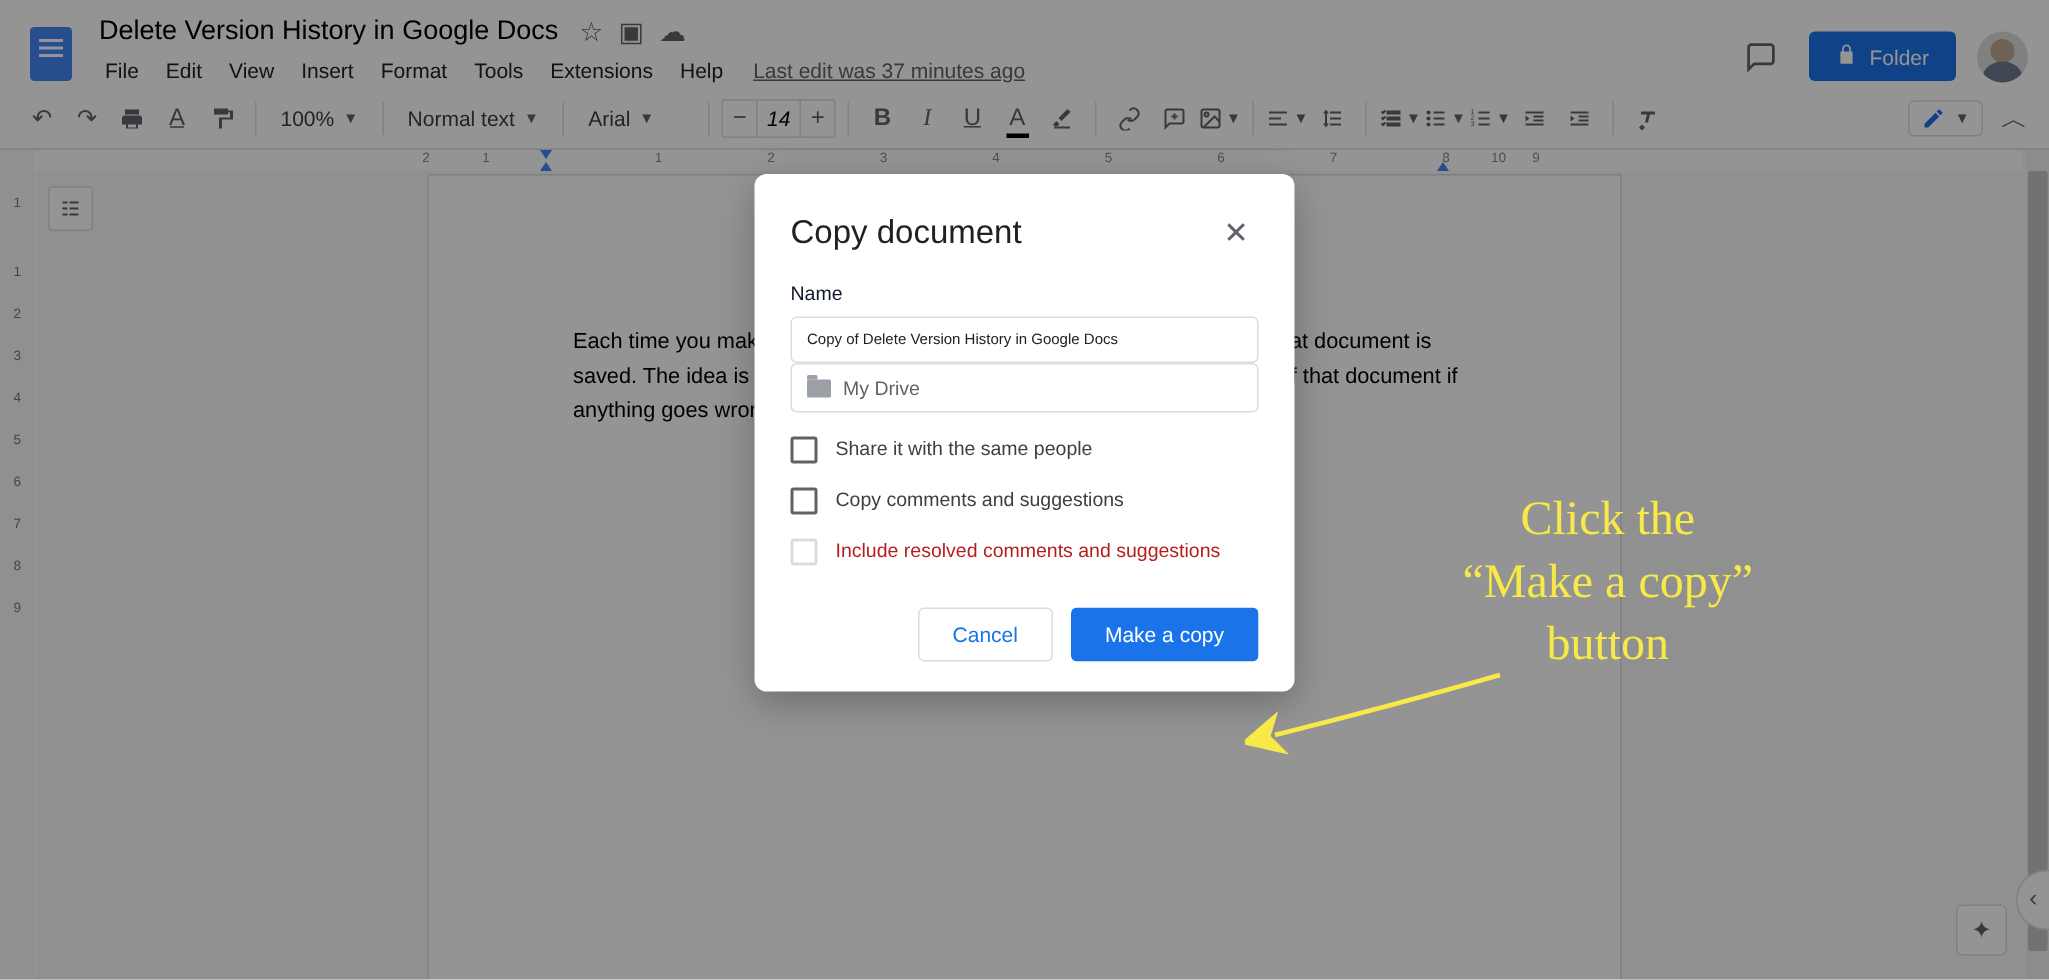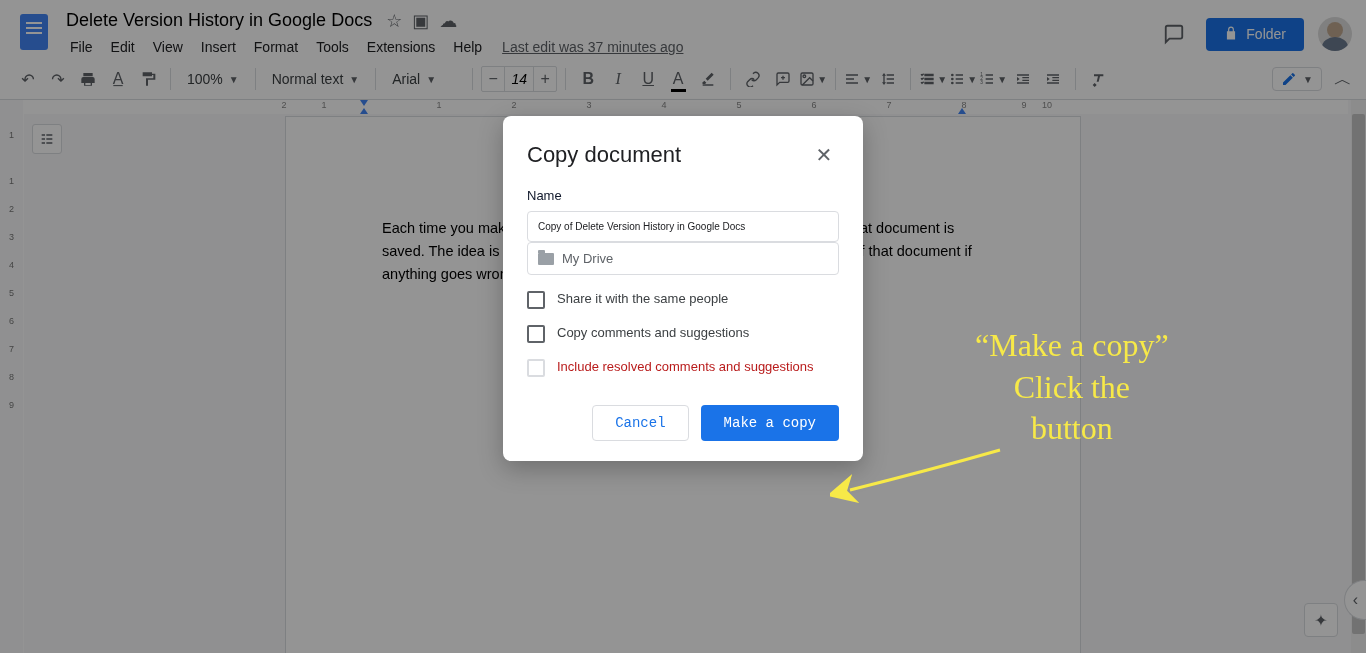--- a/index.html
+++ b/index.html
@@ -1,20 +1,20 @@
 <!DOCTYPE html>
 <html><head>
 <meta charset="utf-8">
 <style>
   * { box-sizing: border-box; margin: 0; padding: 0; }
   body { font-family: Arial, "Helvetica Neue", sans-serif; width: 1366px; height: 653px; overflow: hidden; background: #fff; position: relative; }
   .app { width: 100%; height: 100%; display: flex; flex-direction: column; }
 
   
-  .header { display: flex; align-items: flex-start; padding: 8px 14px 0 14px; }
+  .header { display: flex; align-items: center; padding: 8px 14px 0 14px; }
   .logo { width: 40px; height: 40px; display:flex; align-items:center; justify-content:center; margin-right: 8px; margin-top:4px; }
   .logo-inner { width: 28px; height: 36px; background:#4285f4; border-radius:3px; position:relative; }
   .logo-inner::before { content:""; position:absolute; left:6px; right:6px; top:8px; height:2px; background:#fff; box-shadow: 0 5px 0 #fff, 0 10px 0 #fff; }
   .title-area { flex:1; display:flex; flex-direction:column; }
   .title-row { display:flex; align-items:center; gap:10px; }
   .doc-title { font-size:18px; color:#000; letter-spacing:0; padding:2px 4px; }
   .title-icon { color:#5f6368; font-size:18px; cursor:pointer; }
   .menu-row { display:flex; align-items:center; gap:2px; margin-top:2px; }
   .menu-item { font-size:14px; color:#202124; padding:4px 8px; cursor:pointer; border-radius:4px; }
   .last-edit { font-size:14px; color:#5f6368; text-decoration:underline; margin-left:10px; cursor:pointer; }
@@ -66,21 +66,21 @@
   .field-label { font-size:13px; color:#0f172a; margin-top:18px; margin-bottom:8px; }
   .text-input { width:100%; border:1px solid #dadce0; border-radius:4px; padding:9px 10px; font-size:10px; color:#202124; }
   .folder-box { width:100%; border:1px solid #dadce0; border-radius:4px; padding:8px 10px; font-size:13px; color:#5f6368; display:flex; align-items:center; gap:8px; cursor:pointer;}
   .folder-icon { width:16px; height:12px; background:#9aa0a6; border-radius:1px; position:relative; }
   .folder-icon::before { content:""; position:absolute; top:-3px; left:0; width:7px; height:3px; background:#9aa0a6; border-radius:1px 1px 0 0;}
   .check-row { display:flex; align-items:flex-start; gap:12px; margin-top:16px; font-size:13px; color:#3c4043; }
   .check-row.disabled { color:#b91c1c; }
   .checkbox { width:18px; height:18px; border:2px solid #5f6368; border-radius:2px; flex-shrink:0; cursor:pointer; }
   .check-row.disabled .checkbox { border-color:#dadce0; cursor:default; }
   .dialog-buttons { display:flex; justify-content:flex-end; gap:12px; margin-top:28px; }
-  .btn { font-size:14px; font-weight:500; border-radius:4px; padding:9px 22px; cursor:pointer; border:1px solid transparent;font-family:Liberation Mono, monospace; }
+  .btn { font-size:14px; font-weight:500; border-radius:4px; padding:9px 22px; cursor:pointer; border:1px solid transparent; }
   .btn-cancel { border-color:#dadce0; color:#1a73e8; background:#fff; }
   .btn-primary { background:#1a73e8; color:#fff; }
 
   
   .annotation { position:absolute; z-index:20; color:#f7e948; font-family:"Comic Sans MS","Bradley Hand",cursive; font-size:32px; line-height:1.3; text-align:center; }
   .annotation .line { white-space:nowrap; }
   .arrow-svg { position:absolute; z-index:19; pointer-events:none; }
 </style>
 </head>
 <body>
@@ -266,21 +266,21 @@
         <span class="hr-num" style="left:415px">1</span>
         <span class="hr-num" style="left:490px">2</span>
         <span class="hr-num" style="left:565px">3</span>
         <span class="hr-num" style="left:640px">4</span>
         <span class="hr-num" style="left:715px">5</span>
         <span class="hr-num" style="left:790px">6</span>
         <span class="hr-num" style="left:865px">7</span>
         <span class="hr-tri up" style="left:938px"></span>
         <span class="hr-num" style="left:940px">8</span>
         <span class="hr-num" style="left:1000px">9</span>
-        <span class="hr-num" style="left:1023px">10</span>
+        <span class="hr-num" style="left:975px">10</span>
       </div>
     </div>
     <div class="vruler">
       <span>1</span>
         <span></span>
         <span>1</span>
         <span>2</span>
         <span>3</span>
         <span>4</span>
         <span>5</span>
@@ -338,16 +338,16 @@
 
 <svg class="arrow-svg" style="left:830px; top:440px;" width="180" height="80">
   <defs>
     <marker id="ah" markerWidth="12" markerHeight="12" refX="2" refY="5" orient="auto">
       <path d="M0,0 L10,5 L0,10 L3,5 z" fill="#f7e948"></path>
     </marker>
   </defs>
   <path d="M170,10 Q100,30 20,50" stroke="#f7e948" stroke-width="3" fill="none" marker-end="url(#ah)"></path>
 </svg>
 <div class="annotation" style="left:975px; top:325px;">
+  <div class="line">Click the</div>
   <div class="line">“Make a copy”</div>
-  <div class="line">Click the</div>
   <div class="line">button</div>
 </div>
 
 </body></html>

